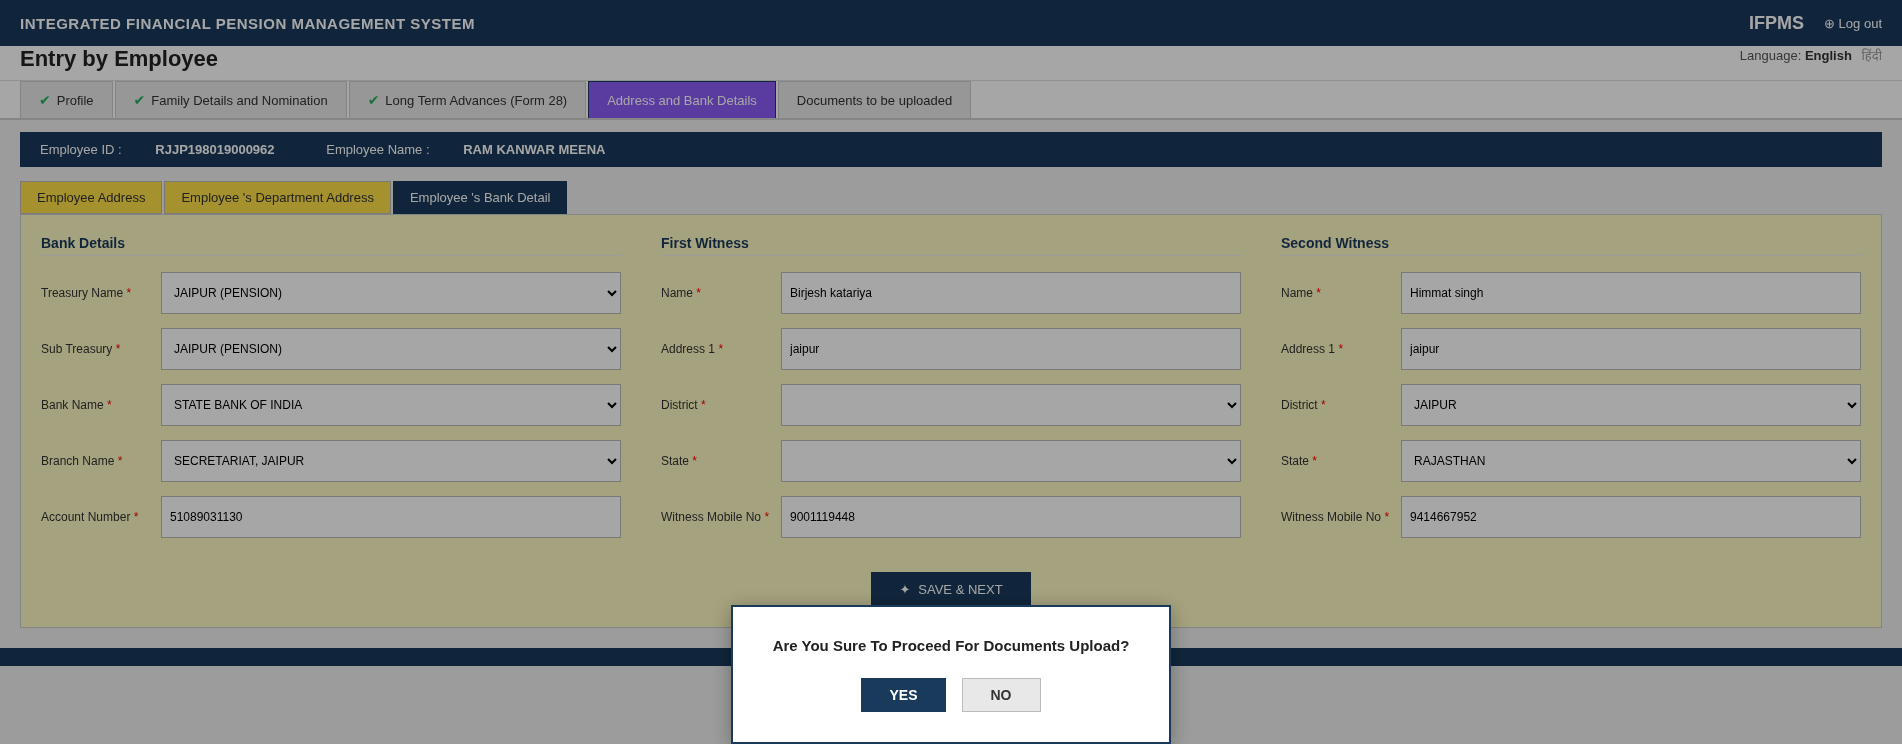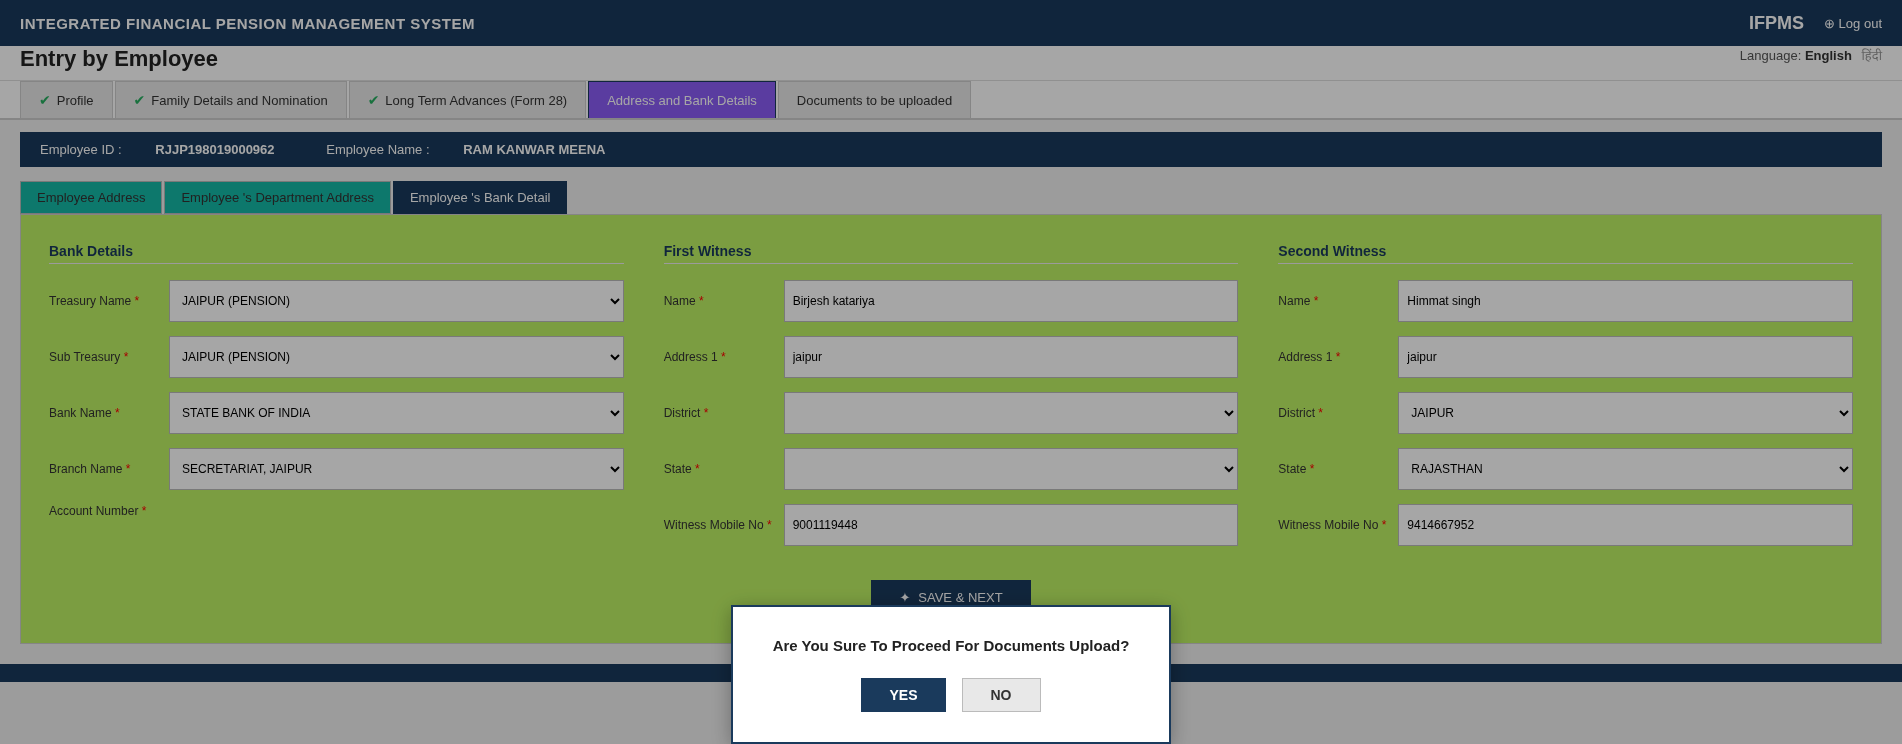--- a/index.html
+++ b/index.html
@@ -83,37 +83,37 @@
 
     
     .sub-tabs {
       display: flex;
       margin: 14px 20px 0 20px;
       gap: 2px;
     }
     .sub-tab {
       padding: 8px 16px;
       border: 1px solid #bbb;
-      background: #14b8a6;
+      background: #fde047;
       color: #333;
       cursor: pointer;
       font-size: 13px;
     }
     .sub-tab.active {
       background: #1a3a5c;
       color: white;
       border-color: #1a3a5c;
     }
 
     
     .content-area {
       margin: 0 20px;
-      background: #bef264;
+      background: #fef9c3;
       border: 1px solid #ccc;
-      padding: 28px;
+      padding: 20px;
     }
 
     
     .form-sections {
       display: grid;
       grid-template-columns: 1fr 1fr 1fr;
       gap: 40px;
     }
 
     .section-title {
@@ -314,20 +314,21 @@
 
         <div class="form-row">
           <label class="form-label">Branch Name <span class="req">*</span></label>
           <select class="form-select">
             <option>SECRETARIAT, JAIPUR</option>
           </select>
         </div>
 
         <div class="form-row">
           <label class="form-label">Account Number <span class="req">*</span></label>
+          <input class="form-input" type="text" value="51089031130" style="">
         </div>
       </div>
 
       <div>
         <div class="section-title">First Witness</div>
 
         <div class="form-row">
           <label class="form-label">Name <span class="req">*</span></label>
           <input class="form-input" type="text" value="Birjesh katariya" style="">
         </div>

